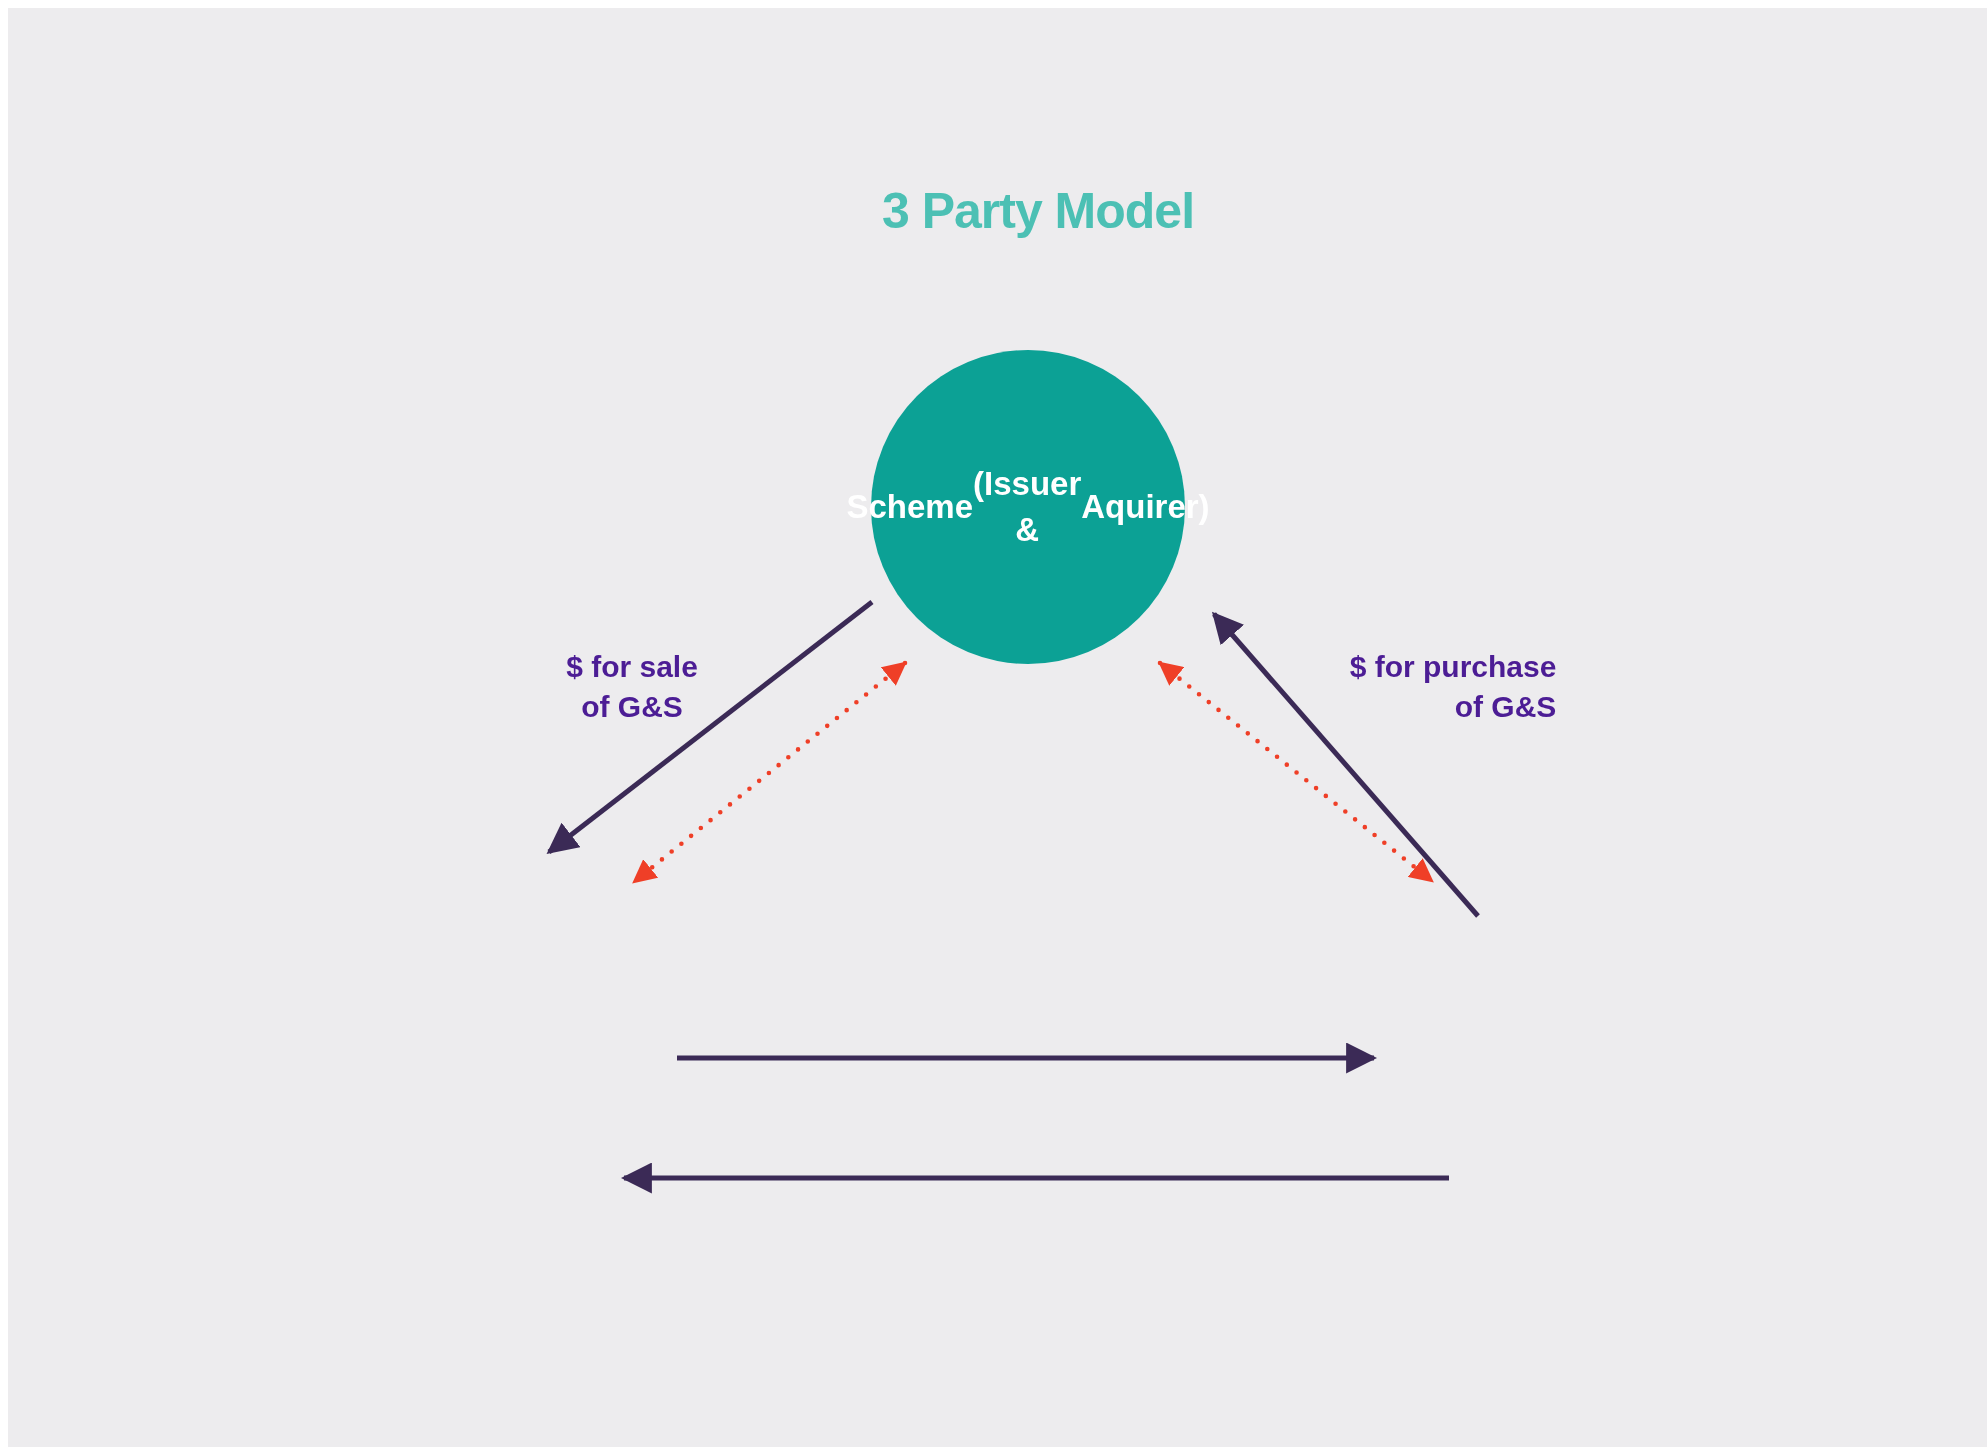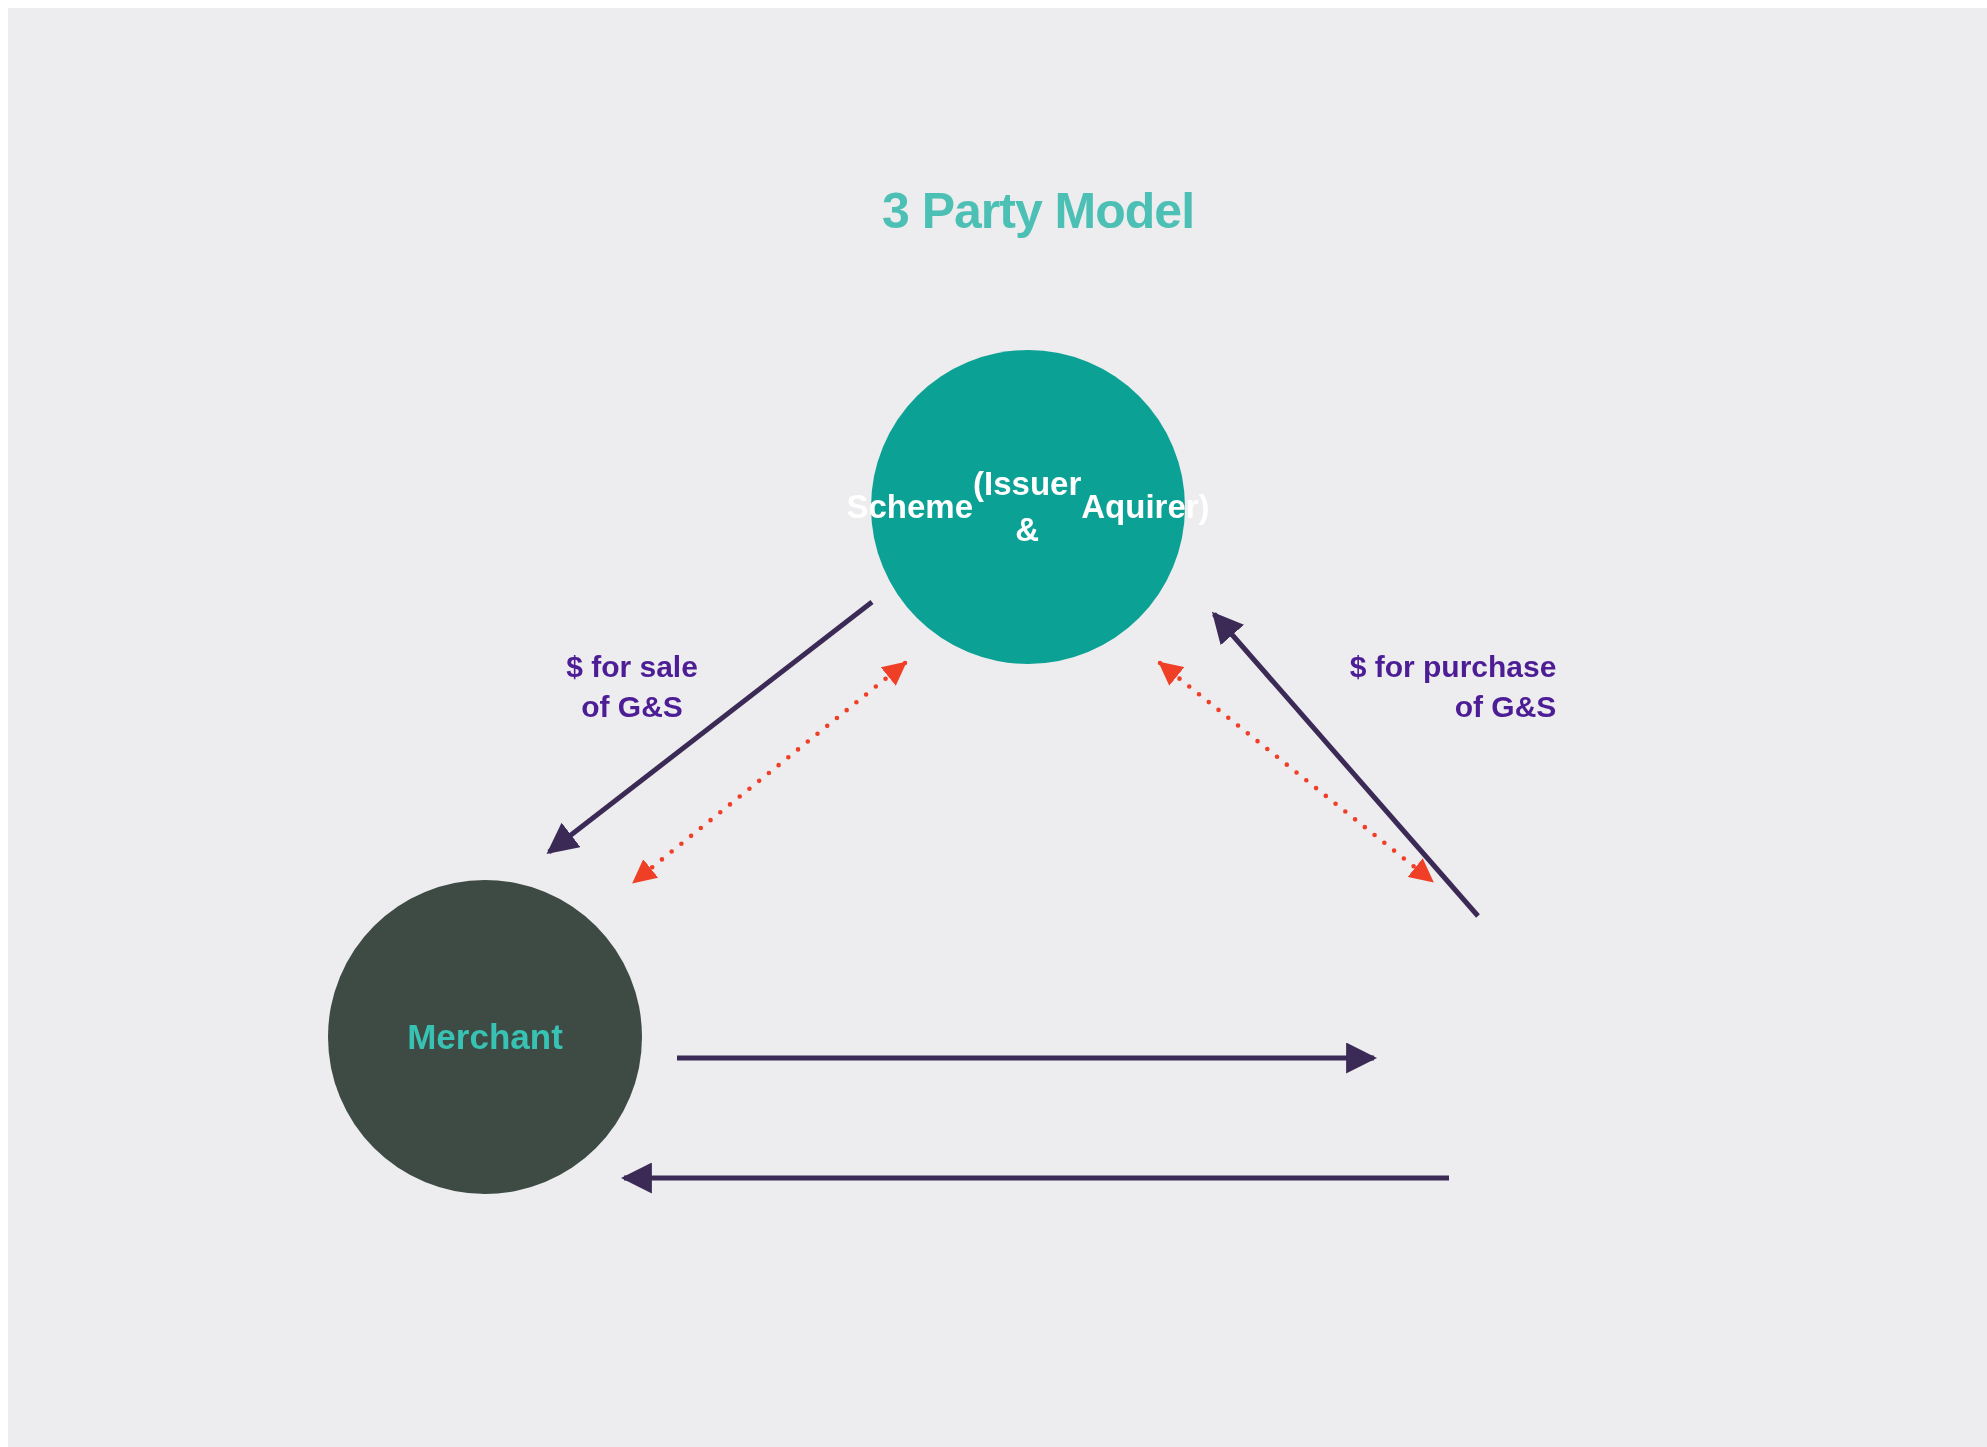--- a/index.html
+++ b/index.html
@@ -119,23 +119,20 @@
     </svg>
 
     <h1 class="title">3 Party Model</h1>
 
     <div class="node node-scheme">
       <span>Scheme</span>
       <span>(Issuer &amp;</span>
       <span>Aquirer)</span>
     </div>
 
-    <div class="node node-dark node-merchant">
-      <span>Merchant</span>
-    </div>
 
 
     <div class="edge-label purple-label label-sale">
       <span style="display:block">$ for sale</span>
       <span style="display:block">of G&amp;S</span>
     </div>
 
     <div class="edge-label purple-label label-purchase">
       <span style="display:block">$ for purchase</span>
       <span style="display:block">of G&amp;S</span>

